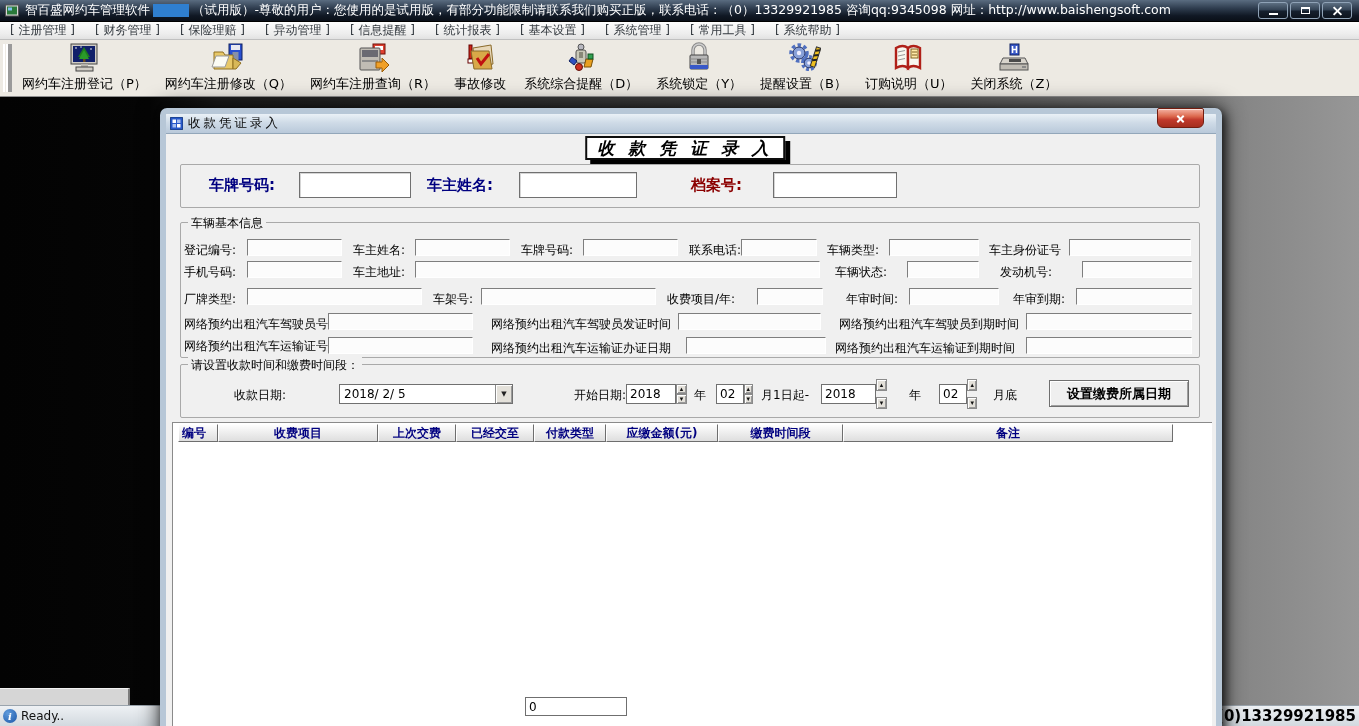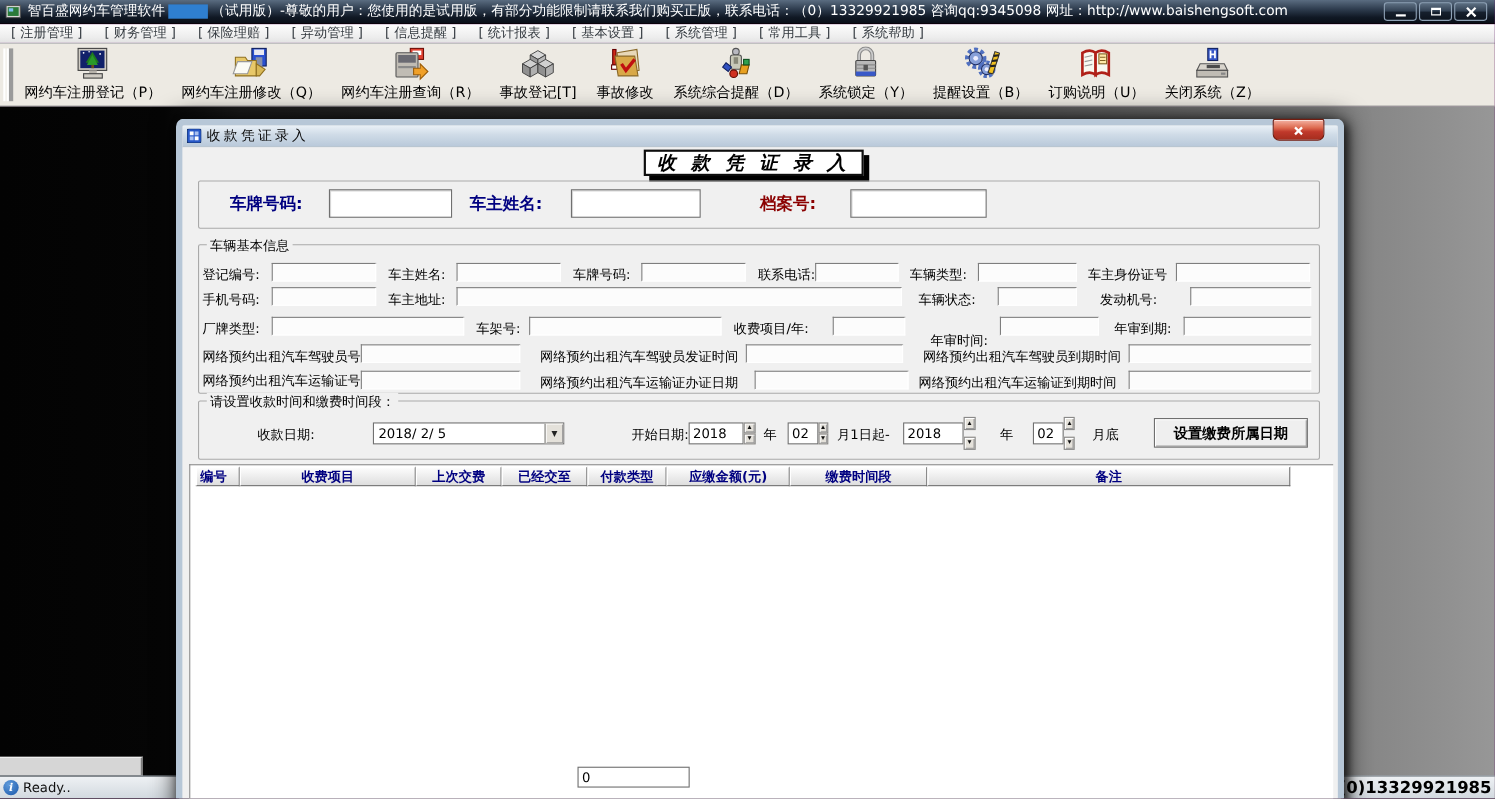--- a/index.html
+++ b/index.html
@@ -1,19 +1,19 @@
 <!DOCTYPE html>
 <html><head>
 <meta charset="utf-8">
 <style>
   * { margin:0; padding:0; box-sizing:border-box; }
   html,body { background:#333; }
   .screen {
     position:relative; width:1359px; height:726px; overflow:hidden;
-    font-family:"DejaVu Sans",sans-serif; font-size:12px; background:#701a75;
+    font-family:"DejaVu Sans",sans-serif; font-size:12px; background:#e5e5e5;
   }
   
   .titlebar {
     position:absolute; left:0; top:0; right:0; height:22px;
     background:linear-gradient(180deg,#5a6c80 0%,#2e3c4e 40%,#101824 75%,#0a0f18 100%);
     color:#fff; display:flex; align-items:center; padding:0 5px;
     font-size:12.5px; white-space:nowrap; border-bottom:1px solid #000;
   }
   .app-icon { width:15px; height:14px; margin-right:5px; flex:0 0 auto; }
   .title-highlight { width:36px; height:13px; background:#2f7fd0; margin:0 3px; flex:0 0 auto; }
@@ -261,38 +261,20 @@
           <rect x="19" y="4" width="8" height="4" fill="#fff"></rect>
           <rect x="4" y="6" width="20" height="22" rx="1" fill="#c0bcb4" stroke="#555"></rect>
           <rect x="6" y="8" width="16" height="7" fill="#6a6a72"></rect>
           <rect x="6" y="18" width="16" height="2" fill="#8a8a8a"></rect>
           <polygon points="20,20 26,20 26,16 33,23 26,30 26,26 20,26" fill="#f0a028" stroke="#9a5c08"></polygon>
         </svg>
       </span>
       <span>网约车注册查询（R）</span>
     </div>
 
-    <div class="tbtn">
-      <span class="ticon">
-        <svg width="34" height="32" viewBox="0 0 34 32">
-          <g stroke="#3a3a3a" stroke-width="0.8">
-            <polygon points="10,8 17,4 24,8 17,12" fill="#d8d8d8"></polygon>
-            <polygon points="10,8 17,12 17,20 10,16" fill="#9a9a9a"></polygon>
-            <polygon points="24,8 17,12 17,20 24,16" fill="#b8b8b8"></polygon>
-            <polygon points="3,16 10,12 17,16 10,20" fill="#d0d0d0"></polygon>
-            <polygon points="3,16 10,20 10,28 3,24" fill="#909090"></polygon>
-            <polygon points="17,16 10,20 10,28 17,24" fill="#b0b0b0"></polygon>
-            <polygon points="17,16 24,12 31,16 24,20" fill="#d0d0d0"></polygon>
-            <polygon points="17,16 24,20 24,28 17,24" fill="#909090"></polygon>
-            <polygon points="31,16 24,20 24,28 31,24" fill="#b0b0b0"></polygon>
-          </g>
-        </svg>
-      </span>
-      <span>事故登记[T]</span>
-    </div>
 
     <div class="tbtn">
       <span class="ticon">
         <svg width="34" height="32" viewBox="0 0 34 32">
           <rect x="6" y="3" width="3" height="14" fill="#d02818" stroke="#600"></rect>
           <rect x="5" y="17" width="5" height="4" fill="#fff" stroke="#600"></rect>
           <polygon points="10,6 28,3 30,22 12,25" fill="#e8d8b8" stroke="#8a6a2a"></polygon>
           <polygon points="8,9 26,9 29,27 11,27" fill="#d8a848" stroke="#8a6a2a"></polygon>
           <polyline points="14,16 18,22 26,12" fill="none" stroke="#c01010" stroke-width="3"></polyline>
         </svg>
@@ -444,21 +426,21 @@
         <div class="ifield" style="left:726px; top:38px; width:72px;"></div>
         <span class="abs ilabel" style="left:819px; top:41px;">发动机号:</span>
         <div class="ifield" style="left:901px; top:38px; width:110px;"></div>
 
         <span class="abs ilabel" style="left:3px; top:68px;">厂牌类型:</span>
         <div class="ifield" style="left:66px; top:65px; width:175px;"></div>
         <span class="abs ilabel" style="left:252px; top:68px;">车架号:</span>
         <div class="ifield" style="left:300px; top:65px; width:175px;"></div>
         <span class="abs ilabel" style="left:486px; top:68px;">收费项目/年:</span>
         <div class="ifield" style="left:576px; top:65px; width:66px;"></div>
-        <span class="abs ilabel" style="left:665px; top:68px;margin-top:11px;">年审时间:</span>
+        <span class="abs ilabel" style="left:665px; top:68px;">年审时间:</span>
         <div class="ifield" style="left:728px; top:65px; width:90px;"></div>
         <span class="abs ilabel" style="left:832px; top:68px;">年审到期:</span>
         <div class="ifield" style="left:895px; top:65px; width:116px;"></div>
 
         <span class="abs ilabel" style="left:3px; top:93px;">网络预约出租汽车驾驶员号</span>
         <div class="ifield" style="left:147px; top:90px; width:145px;"></div>
         <span class="abs ilabel" style="left:310px; top:93px;">网络预约出租汽车驾驶员发证时间</span>
         <div class="ifield" style="left:497px; top:90px; width:143px;"></div>
         <span class="abs ilabel" style="left:658px; top:93px;">网络预约出租汽车驾驶员到期时间</span>
         <div class="ifield" style="left:845px; top:90px; width:166px;"></div>

